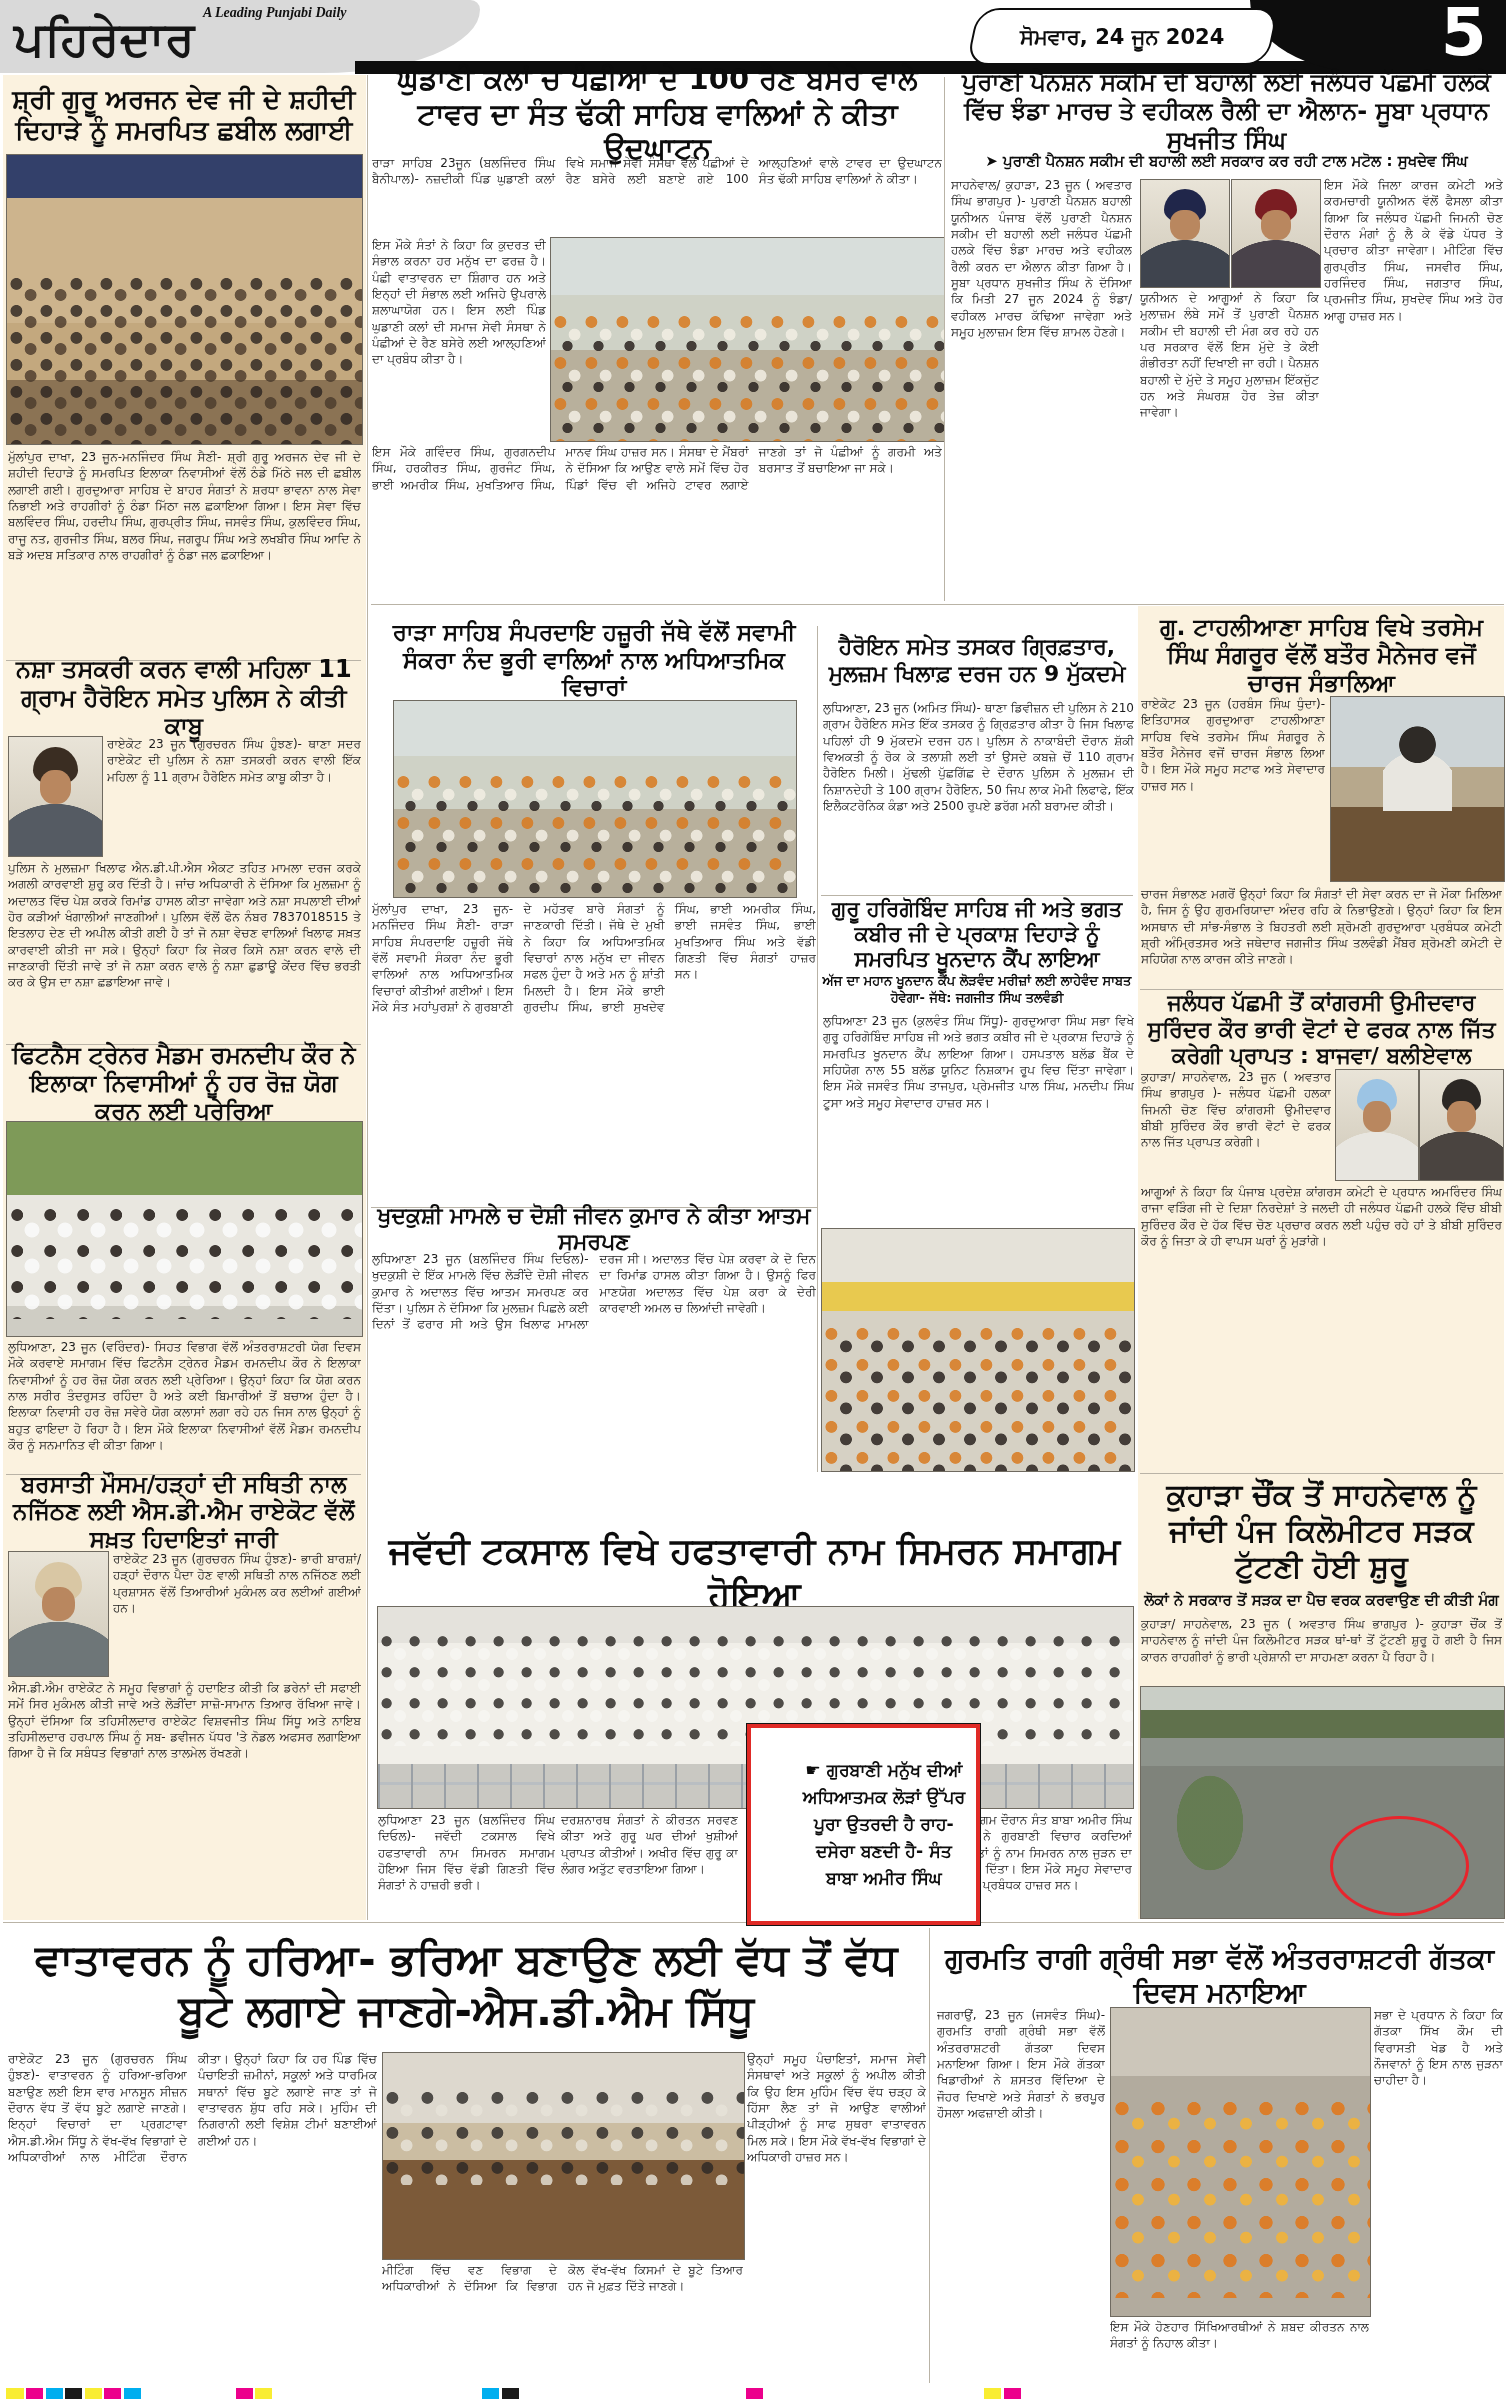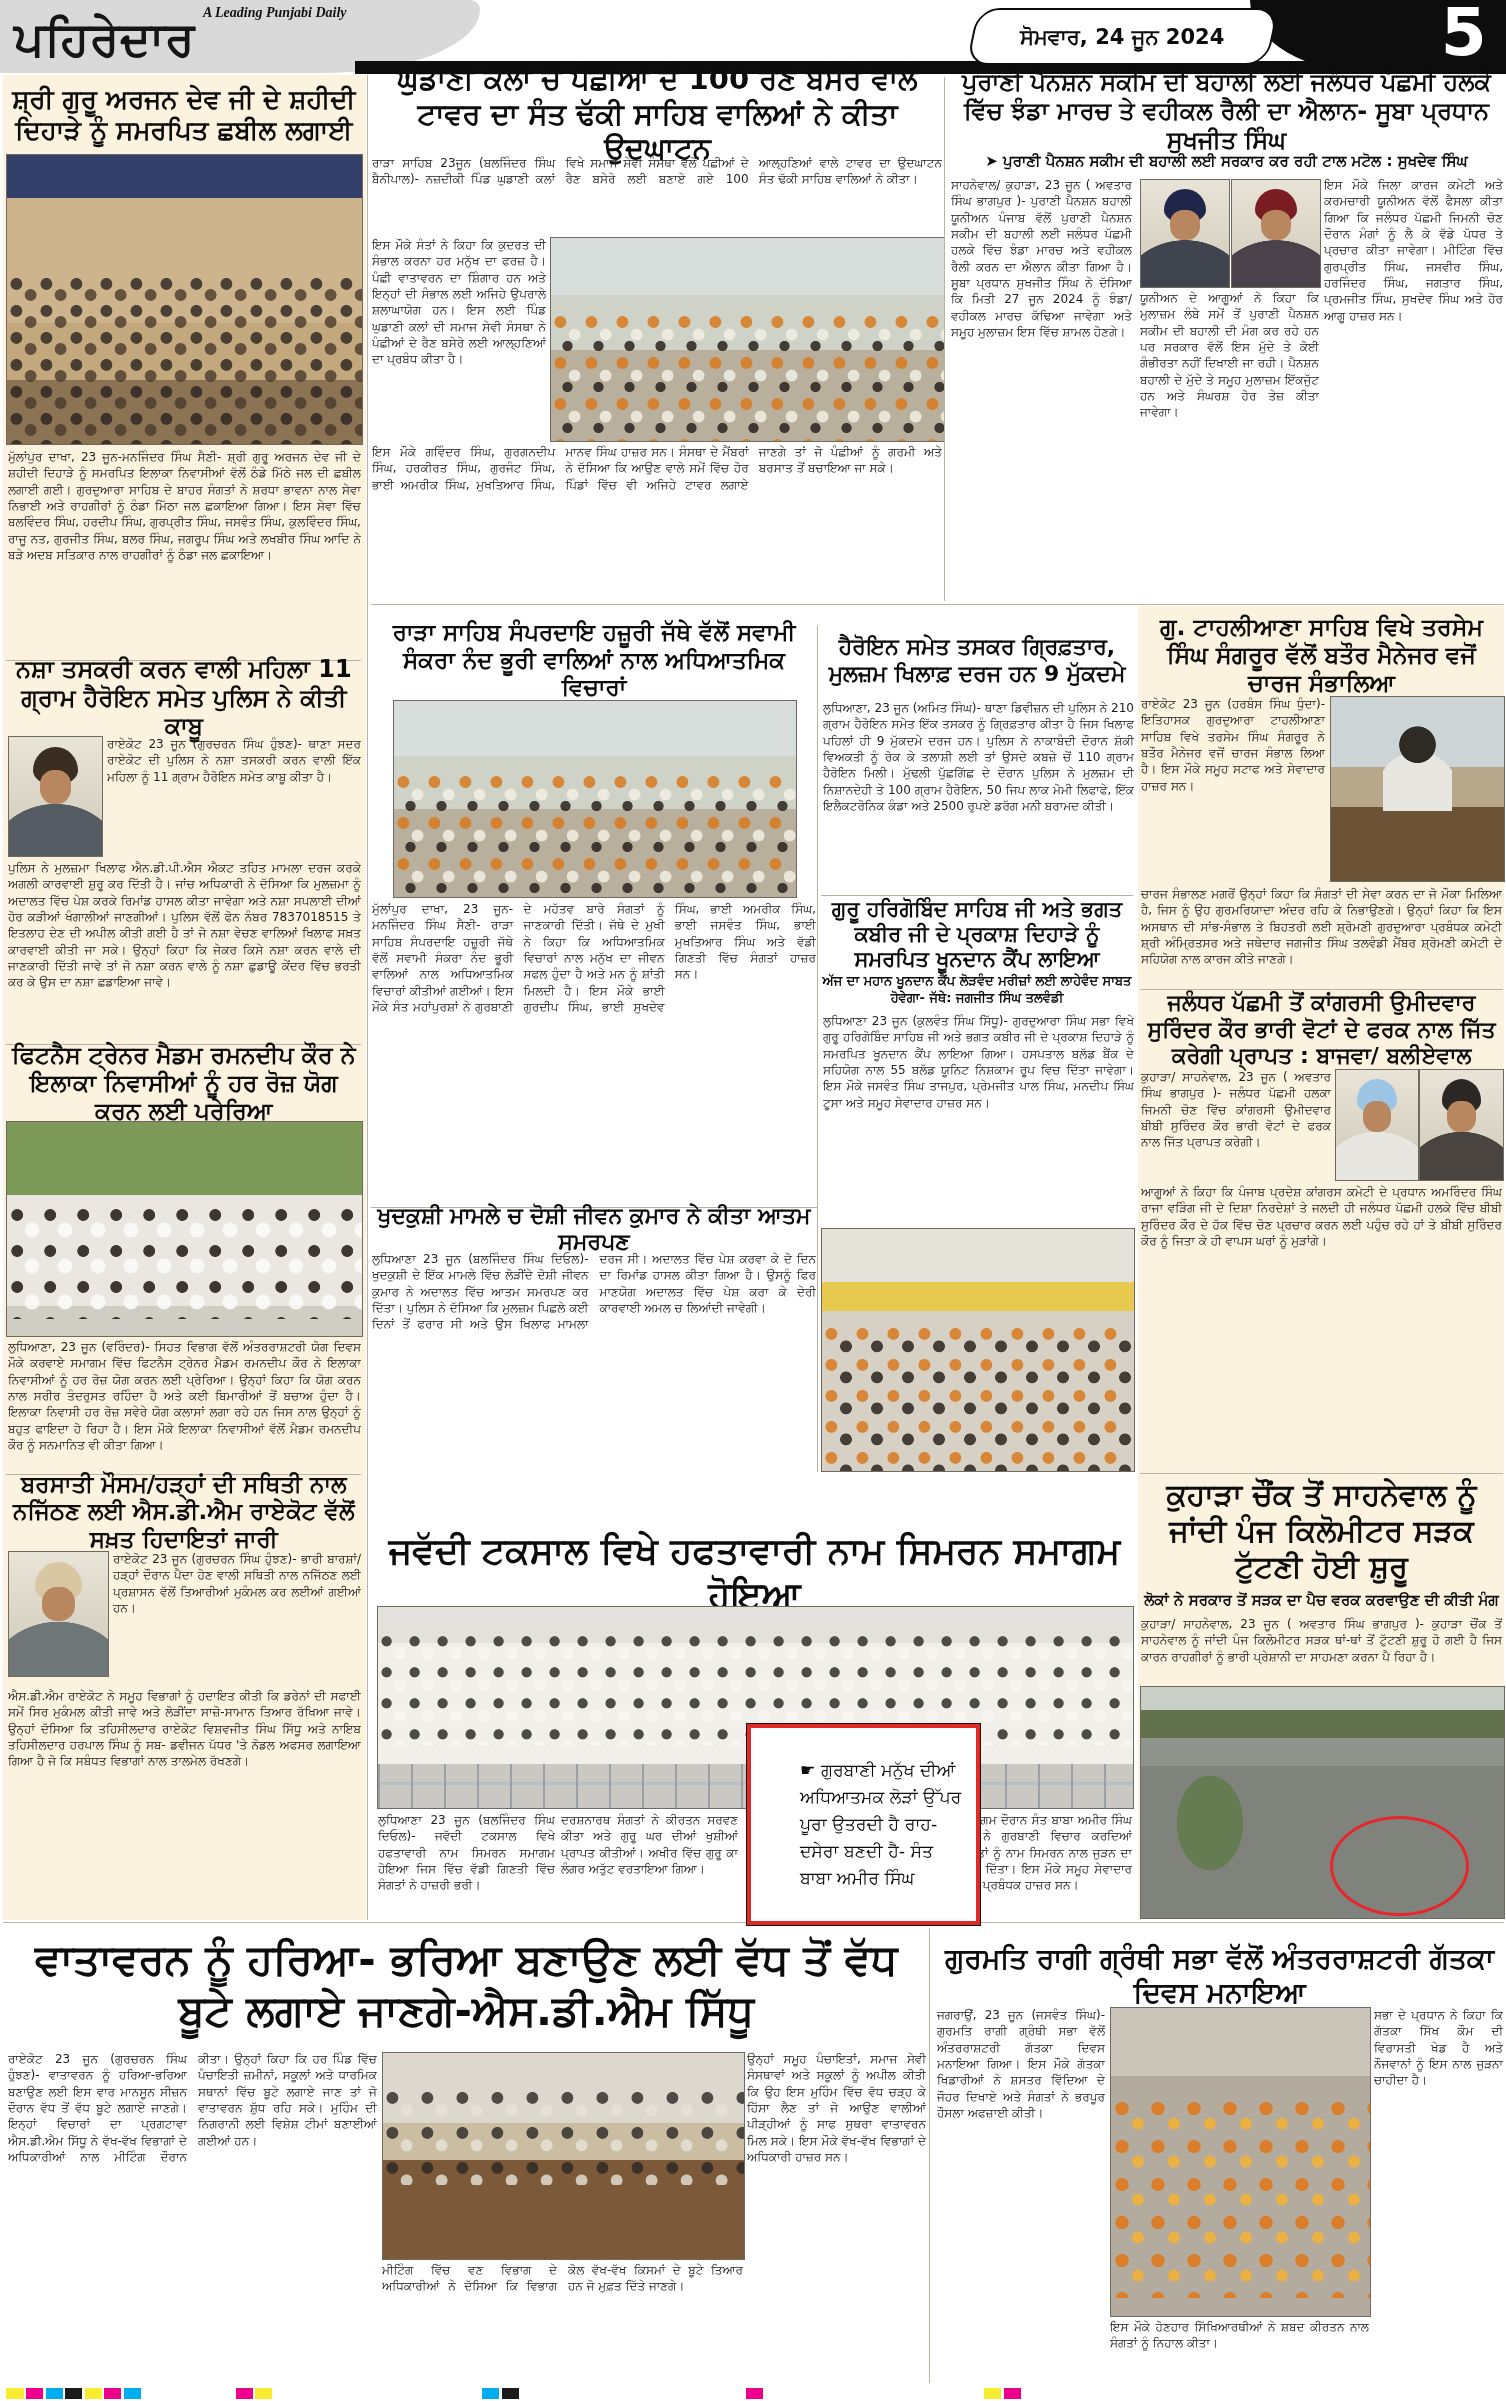--- a/index.html
+++ b/index.html
@@ -84,21 +84,21 @@
   .portrait{position:absolute;border:0.8px solid #6f6a60;
       background:radial-gradient(72% 50% at 50% 106%,var(--s,#3c4250) 0 99%,transparent 100%),
                  linear-gradient(180deg,#e9e4d8,#cfc8b8);}
   .portrait::before{content:"";position:absolute;left:26%;top:8%;width:48%;height:32%;
       background:var(--t,#26304f);border-radius:50% 50% 46% 46%/62% 62% 38% 38%;}
   .portrait::after{content:"";position:absolute;left:33%;top:28%;width:34%;height:28%;
       background:#b9875f;border-radius:44%;}
 
   .quote-box{position:absolute;background:#ffffff;border:4.7px solid #e02a26;outline:1.6px solid #141414;
       z-index:6;display:flex;align-items:center;justify-content:center;padding:7.9px;}
-  .quote-box div{font-weight:normal;font-size:17.3px;line-height:1.55;text-align:left;color:#0c0c0c;margin-left:41px;}
+  .quote-box div{font-weight:bold;font-size:17.3px;line-height:1.55;text-align:center;color:#0c0c0c;margin-left:41px;}
 
   .mark{position:absolute;height:11px;}
 </style>
 </head>
 <body>
 
 <div class="page">
 
   <div class="masthead">
     <div class="tagline">A Leading Punjabi Daily</div>
@@ -127,21 +127,21 @@
   <div class="hrule" style="left:6.3px;top:1044px;width:355px;"></div>
 
   <div class="abs hl" style="left:6.3px;top:1050px;width:355px;height:66px;font-size:23.6px;">ਫਿਟਨੈਸ ਟ੍ਰੇਨਰ ਮੈਡਮ ਰਮਨਦੀਪ ਕੌਰ ਨੇ ਇਲਾਕਾ ਨਿਵਾਸੀਆਂ ਨੂੰ ਹਰ ਰੋਜ਼ ਯੋ­ਗ ਕਰਨ ਲਈ ਪ੍ਰੇਰਿਆ</div>
   <div class="photo ph-yoga" style="left:6.3px;top:1121px;width:355px;height:214px;"></div>
   <div class="abs bt" style="left:7.9px;top:1339px;width:353px;height:132px;">ਲੁਧਿਆਣਾ, 23 ਜੂਨ (ਵਰਿੰਦਰ)- ਸਿਹਤ ਵਿਭਾਗ ਵੱਲੋਂ ਅੰਤਰਰਾਸ਼ਟਰੀ ਯੋਗ ਦਿਵਸ ਮੌਕੇ ਕਰਵਾਏ ਸਮਾਗਮ ਵਿੱਚ ਫਿਟਨੈਸ ਟ੍ਰੇਨਰ ਮੈਡਮ ਰਮਨਦੀਪ ਕੌਰ ਨੇ ਇਲਾਕਾ ਨਿਵਾਸੀਆਂ ਨੂੰ ਹਰ ਰੋਜ਼ ਯੋਗ ਕਰਨ ਲਈ ਪ੍ਰੇਰਿਆ। ਉਨ੍ਹਾਂ ਕਿਹਾ ਕਿ ਯੋਗ ਕਰਨ ਨਾਲ ਸਰੀਰ ਤੰਦਰੁਸਤ ਰਹਿੰਦਾ ਹੈ ਅਤੇ ਕਈ ਬਿਮਾਰੀਆਂ ਤੋਂ ਬਚਾਅ ਹੁੰਦਾ ਹੈ। ਇਲਾਕਾ ਨਿਵਾਸੀ ਹਰ ਰੋਜ਼ ਸਵੇਰੇ ਯੋਗ ਕਲਾਸਾਂ ਲਗਾ ਰਹੇ ਹਨ ਜਿਸ ਨਾਲ ਉਨ੍ਹਾਂ ਨੂੰ ਬਹੁਤ ਫਾਇਦਾ ਹੋ ਰਿਹਾ ਹੈ। ਇਸ ਮੌਕੇ ਇਲਾਕਾ ਨਿਵਾਸੀਆਂ ਵੱਲੋਂ ਮੈਡਮ ਰਮਨਦੀਪ ਕੌਰ ਨੂੰ ਸਨਮਾਨਿਤ ਵੀ ਕੀਤਾ ਗਿਆ।</div>
   <div class="hrule" style="left:6.3px;top:1474px;width:355px;"></div>
 
   <div class="abs hl" style="left:6.3px;top:1479px;width:355px;height:66px;font-size:23px;">ਬਰਸਾਤੀ ਮੌਸਮ/ਹੜ੍ਹਾਂ ਦੀ ਸਥਿਤੀ ਨਾਲ ਨਜਿੱਠਣ ਲਈ ਐਸ.ਡੀ.ਐਮ ਰਾਏਕੋਟ ਵੱਲੋਂ ਸਖ਼ਤ ਹਿਦਾਇਤਾਂ ਜਾਰੀ</div>
   <div class="portrait" style="left:7.9px;top:1551px;width:99px;height:124px;--t:#d9c7a4;--s:#6e7678;"></div>
   <div class="abs bt" style="left:113px;top:1551px;width:248px;height:124px;">ਰਾਏਕੋਟ 23 ਜੂਨ (ਗੁਰਚਰਨ ਸਿੰਘ ਹੁੰਝਣ)- ਭਾਰੀ ਬਾਰਸ਼ਾਂ/ਹੜ੍ਹਾਂ ਦੌਰਾਨ ਪੈਦਾ ਹੋਣ ਵਾਲੀ ਸਥਿਤੀ ਨਾਲ ਨਜਿੱਠਣ ਲਈ ਪ੍ਰਸ਼ਾਸਨ ਵੱਲੋਂ ਤਿਆਰੀਆਂ ਮੁਕੰਮਲ ਕਰ ਲਈਆਂ ਗਈਆਂ ਹਨ।</div>
-  <div class="abs bt" style="left:7.9px;top:1680px;width:353px;height:236px;margin-top:8px;">ਐਸ.ਡੀ.ਐਮ ਰਾਏਕੋਟ ਨੇ ਸਮੂਹ ਵਿਭਾਗਾਂ ਨੂੰ ਹਦਾਇਤ ਕੀਤੀ ਕਿ ਡਰੇਨਾਂ ਦੀ ਸਫਾਈ ਸਮੇਂ ਸਿਰ ਮੁਕੰਮਲ ਕੀਤੀ ਜਾਵੇ ਅਤੇ ਲੋੜੀਂਦਾ ਸਾਜ਼ੋ-ਸਾਮਾਨ ਤਿਆਰ ਰੱਖਿਆ ਜਾਵੇ। ਉਨ੍ਹਾਂ ਦੱਸਿਆ ਕਿ ਤਹਿਸੀਲਦਾਰ ਰਾਏਕੋਟ ਵਿਸ਼ਵਜੀਤ ਸਿੰਘ ਸਿੱਧੂ ਅਤੇ ਨਾਇਬ ਤਹਿਸੀਲਦਾਰ ਹਰਪਾਲ ਸਿੰਘ ਨੂੰ ਸਬ- ਡਵੀਜਨ ਪੱਧਰ 'ਤੇ ਨੋਡਲ ਅਫਸਰ ਲਗਾਇਆ ਗਿਆ ਹੈ ਜੋ ਕਿ ਸਬੰਧਤ ਵਿਭਾਗਾਂ ਨਾਲ ਤਾਲਮੇਲ ਰੱਖਣਗੇ।</div>
+  <div class="abs bt" style="left:7.9px;top:1680px;width:353px;height:236px;">ਐਸ.ਡੀ.ਐਮ ਰਾਏਕੋਟ ਨੇ ਸਮੂਹ ਵਿਭਾਗਾਂ ਨੂੰ ਹਦਾਇਤ ਕੀਤੀ ਕਿ ਡਰੇਨਾਂ ਦੀ ਸਫਾਈ ਸਮੇਂ ਸਿਰ ਮੁਕੰਮਲ ਕੀਤੀ ਜਾਵੇ ਅਤੇ ਲੋੜੀਂਦਾ ਸਾਜ਼ੋ-ਸਾਮਾਨ ਤਿਆਰ ਰੱਖਿਆ ਜਾਵੇ। ਉਨ੍ਹਾਂ ਦੱਸਿਆ ਕਿ ਤਹਿਸੀਲਦਾਰ ਰਾਏਕੋਟ ਵਿਸ਼ਵਜੀਤ ਸਿੰਘ ਸਿੱਧੂ ਅਤੇ ਨਾਇਬ ਤਹਿਸੀਲਦਾਰ ਹਰਪਾਲ ਸਿੰਘ ਨੂੰ ਸਬ- ਡਵੀਜਨ ਪੱਧਰ 'ਤੇ ਨੋਡਲ ਅਫਸਰ ਲਗਾਇਆ ਗਿਆ ਹੈ ਜੋ ਕਿ ਸਬੰਧਤ ਵਿਭਾਗਾਂ ਨਾਲ ਤਾਲਮੇਲ ਰੱਖਣਗੇ।</div>
 
   <div class="abs hl" style="left:371px;top:77px;width:573px;height:74px;font-size:29px;">ਘੁਡਾਣੀ ਕਲਾਂ ਚ ਪੰਛੀਆਂ ਦੇ 100 ਰੈਣ ਬਸੇਰੇ ਵਾਲੇ ਟਾਵਰ ਦਾ ਸੰਤ ਢੱਕੀ ਸਾਹਿਬ ਵਾਲਿਆਂ ਨੇ ਕੀਤਾ ਉਦਘਾਟਨ</div>
   <div class="abs bt cols3" style="left:372px;top:155px;width:570px;height:79px;">ਰਾੜਾ ਸਾਹਿਬ 23ਜੂਨ (ਬਲਜਿੰਦਰ ਸਿੰਘ ਬੈਨੀਪਾਲ)- ਨਜ਼ਦੀਕੀ ਪਿੰਡ ਘੁਡਾਣੀ ਕਲਾਂ ਵਿਖੇ ਸਮਾਜ ਸੇਵੀ ਸੰਸਥਾ ਵੱਲੋਂ ਪੰਛੀਆਂ ਦੇ ਰੈਣ ਬਸੇਰੇ ਲਈ ਬਣਾਏ ਗਏ 100 ਆਲ੍ਹਣਿਆਂ ਵਾਲੇ ਟਾਵਰ ਦਾ ਉਦਘਾਟਨ ਸੰਤ ਢੱਕੀ ਸਾਹਿਬ ਵਾਲਿਆਂ ਨੇ ਕੀਤਾ।</div>
   <div class="abs bt" style="left:372px;top:237px;width:174px;height:204px;">ਇਸ ਮੌਕੇ ਸੰਤਾਂ ਨੇ ਕਿਹਾ ਕਿ ਕੁਦਰਤ ਦੀ ਸੰਭਾਲ ਕਰਨਾ ਹਰ ਮਨੁੱਖ ਦਾ ਫਰਜ਼ ਹੈ। ਪੰਛੀ ਵਾਤਾਵਰਨ ਦਾ ਸ਼ਿੰਗਾਰ ਹਨ ਅਤੇ ਇਨ੍ਹਾਂ ਦੀ ਸੰਭਾਲ ਲਈ ਅਜਿਹੇ ਉਪਰਾਲੇ ਸ਼ਲਾਘਾਯੋਗ ਹਨ। ਇਸ ਲਈ ਪਿੰਡ ਘੁਡਾਣੀ ਕਲਾਂ ਦੀ ਸਮਾਜ ਸੇਵੀ ਸੰਸਥਾ ਨੇ ਪੰਛੀਆਂ ਦੇ ਰੈਣ ਬਸੇਰੇ ਲਈ ਆਲ੍ਹਣਿਆਂ ਦਾ ਪ੍ਰਬੰਧ ਕੀਤਾ ਹੈ।</div>
   <div class="photo ph-group-orange" style="left:550px;top:237px;width:393px;height:203px;"></div>
   <div class="abs bt cols3" style="left:372px;top:444px;width:570px;height:157px;">ਇਸ ਮੌਕੇ ਗਵਿੰਦਰ ਸਿੰਘ, ਗੁਰਗਨਦੀਪ ਸਿੰਘ, ਹਰਕੀਰਤ ਸਿੰਘ, ਗੁਰਜੰਟ ਸਿੰਘ, ਭਾਈ ਅਮਰੀਕ ਸਿੰਘ, ਮੁਖਤਿਆਰ ਸਿੰਘ, ਮਾਨਵ ਸਿੰਘ ਹਾਜ਼ਰ ਸਨ। ਸੰਸਥਾ ਦੇ ਮੈਂਬਰਾਂ ਨੇ ਦੱਸਿਆ ਕਿ ਆਉਣ ਵਾਲੇ ਸਮੇਂ ਵਿੱਚ ਹੋਰ ਪਿੰਡਾਂ ਵਿੱਚ ਵੀ ਅਜਿਹੇ ਟਾਵਰ ਲਗਾਏ ਜਾਣਗੇ ਤਾਂ ਜੋ ਪੰਛੀਆਂ ਨੂੰ ਗਰਮੀ ਅਤੇ ਬਰਸਾਤ ਤੋਂ ਬਚਾਇਆ ਜਾ ਸਕੇ।</div>
   <div class="vrule" style="left:944px;top:77px;height:524px;"></div>
 
   <div class="abs hl" style="left:950px;top:77px;width:553px;height:69px;font-size:24px;">ਪੁਰਾਣੀ ਪੈਨਸ਼ਨ ਸਕੀਮ ਦੀ ਬਹਾਲੀ ਲਈ ਜਲੰਧਰ ਪੱਛਮੀ ਹਲਕੇ ਵਿੱਚ ਝੰਡਾ ਮਾਰਚ ਤੇ ਵਹੀਕਲ ਰੈਲੀ ਦਾ ਐਲਾਨ- ਸੂਬਾ ਪ੍ਰਧਾਨ ਸੁਖਜੀਤ ਸਿੰਘ</div>
   <div class="abs sub" style="left:950px;top:149px;width:553px;height:23.6px;font-size:15px;">➤ ਪੁਰਾਣੀ ਪੈਨਸ਼ਨ ਸਕੀਮ ਦੀ ਬਹਾਲੀ ਲਈ ਸਰਕਾਰ ਕਰ ਰਹੀ ਟਾਲ ਮਟੋਲ : ਸੁਖਦੇਵ ਸਿੰਘ</div>

